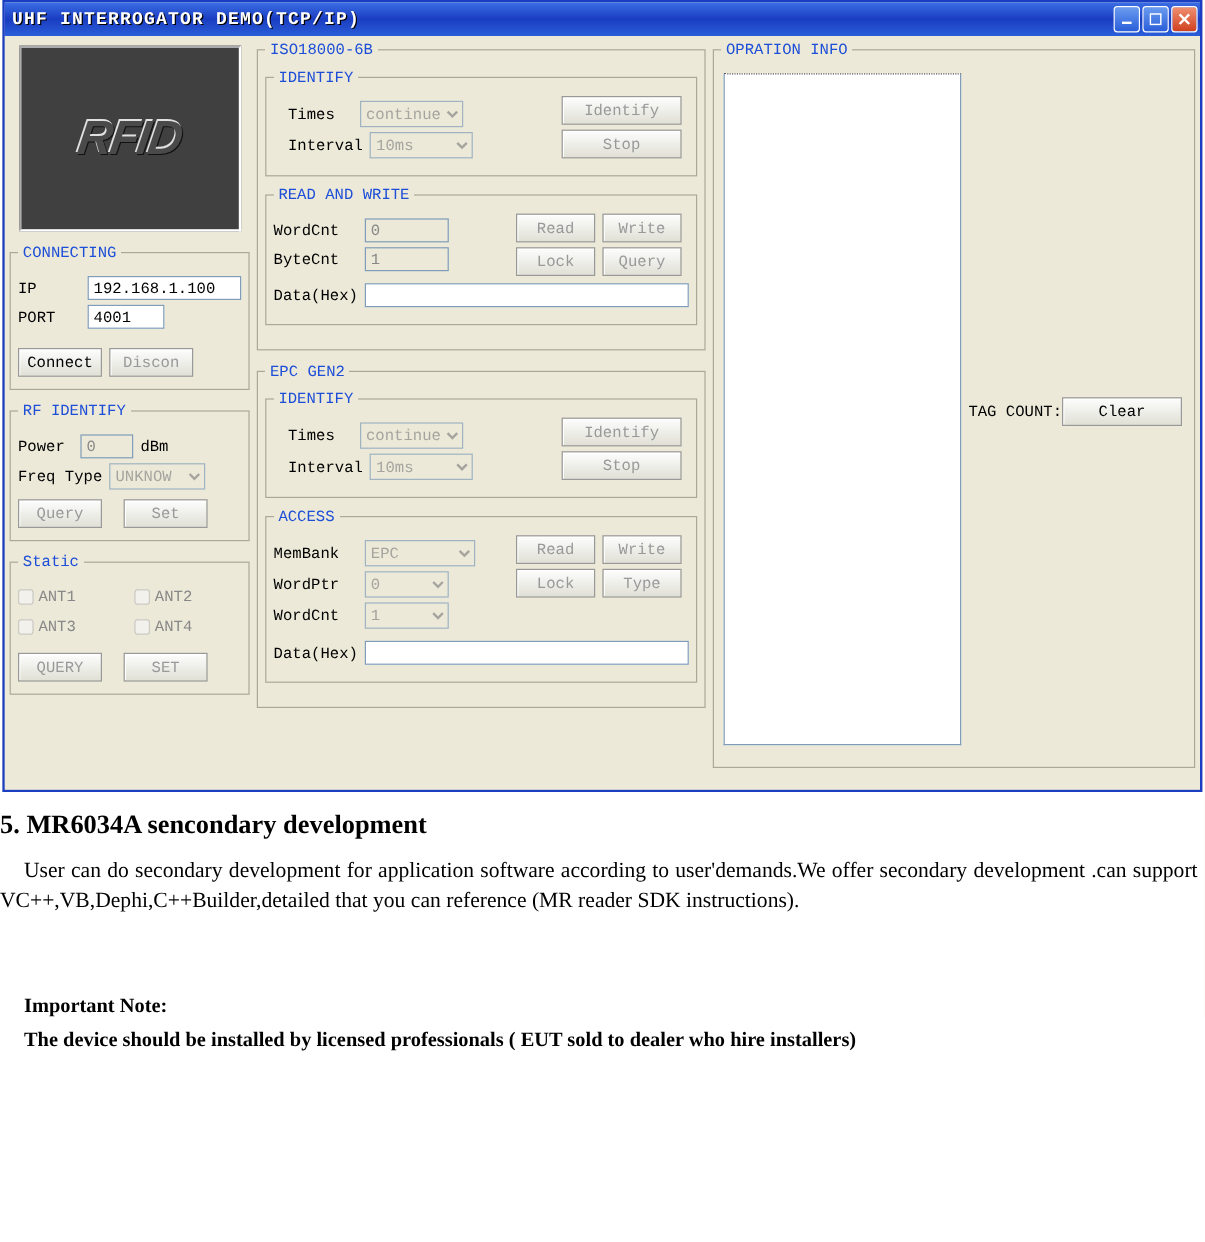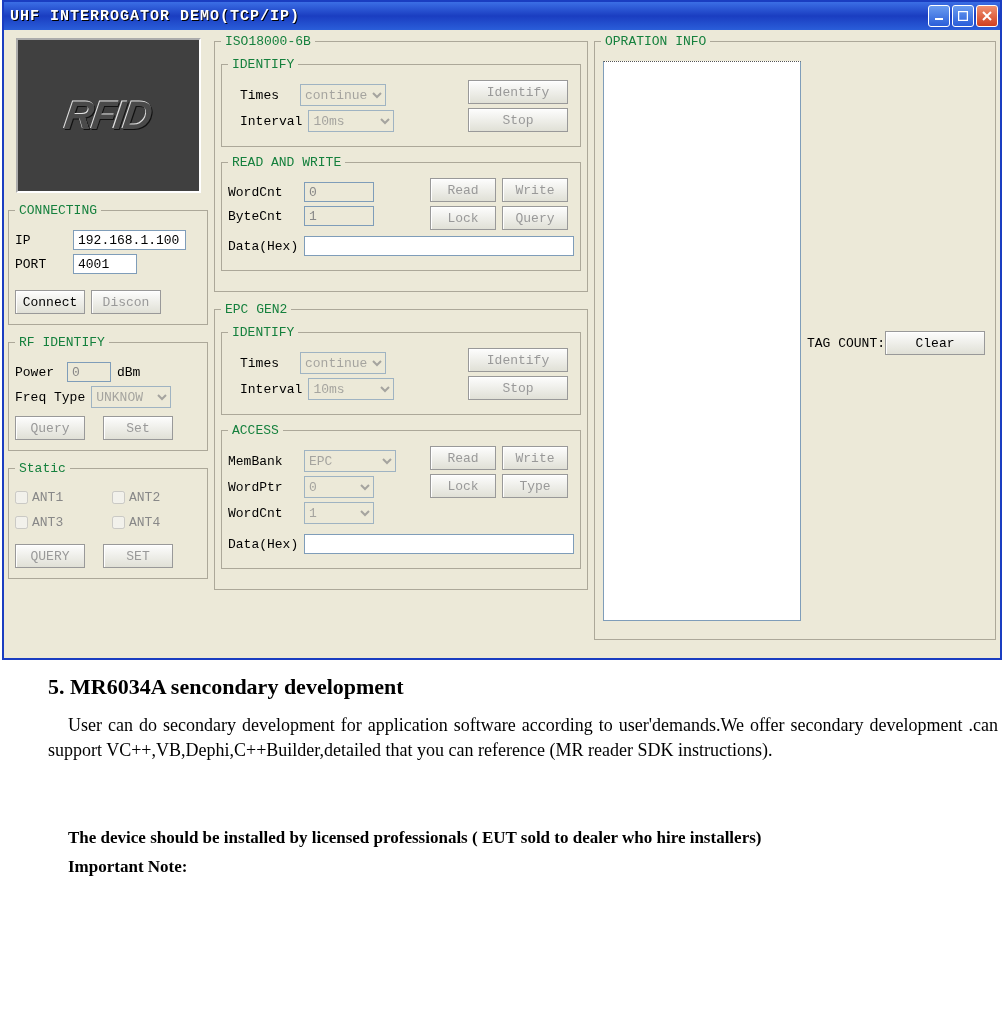--- a/index.html
+++ b/index.html
@@ -58,21 +58,21 @@
     border: 1px solid #aca899;
     background: #ece9d8;
     padding: 8px 6px 10px 6px;
     margin-bottom: 10px;
     position: relative;
   }
   fieldset > legend {
     font-family: "SimSun", "Courier New", monospace;
     font-size: 13px;
     padding: 0 4px;
-    color: #15803d;
+    color: #1d4ed8;
   }
   .leftcol { width: 200px; display: flex; flex-direction: column; }
   .midcol  { width: 374px; display: flex; flex-direction: column; }
   .rightcol{ flex: 1; display: flex; flex-direction: column; }
 
   .logo {
     border: 2px inset #fff;
     background: #404040;
     width: 185px; height: 155px;
     margin: 4px auto 10px auto;
@@ -156,21 +156,20 @@
     padding: 0 4px;
   }
 
   
   .doc {
     padding: 0 6px 20px 0;
     font-family: "Times New Roman", serif;
     font-size: 18px;
     line-height: 1.4;
     text-align: justify;
-    margin-left: 48px;
   }
   .doc h2 {
     font-size: 22px;
     font-weight: bold;
     margin: 12px 0 10px 0;
   }
   .doc p { margin: 6px 0; }
   .doc p.indent { text-indent: 20px; }
   .doc .bold { font-weight: bold; font-size: 17px; }
 </style>
@@ -203,21 +202,21 @@
 
     <div class="leftcol">
       <div class="logo">
         <span>RFID</span>
       </div>
 
       <fieldset>
         <legend>CONNECTING</legend>
         <div class="row">
           <label>IP</label>
-          <input class="txt" style="width: 113px;" value="192.168.1.100">
+          <input class="txt" style="width: 128px;" value="192.168.1.100">
         </div>
         <div class="row">
           <label>PORT</label>
           <input class="txt" style="width: 64px;" value="4001">
         </div>
         <div class="btnrow" style="margin-top:16px">
           <button class="winbtn" style="width:70px">Connect</button>
           <button class="winbtn" style="width:70px" disabled="">Discon</button>
         </div>
       </fieldset>
@@ -394,15 +393,15 @@
       </fieldset>
     </div>
 
   </div>
 </div>
 
 <div class="doc">
   <h2>5.   MR6034A sencondary development</h2>
   <p class="indent">User can do secondary development for application software according to user'demands.We offer secondary development .can support VC++,VB,Dephi,C++Builder,detailed that you can reference (MR reader SDK instructions).</p>
   <br><br>
+  <p class="bold" style="margin-left:20px">Important Note:</p>
   <p class="bold" style="margin-left:20px">The device should be installed by licensed professionals ( EUT sold to dealer who hire installers)</p>
-  <p class="bold" style="margin-left:20px">Important Note:</p>
 </div>
 
 </body></html>

